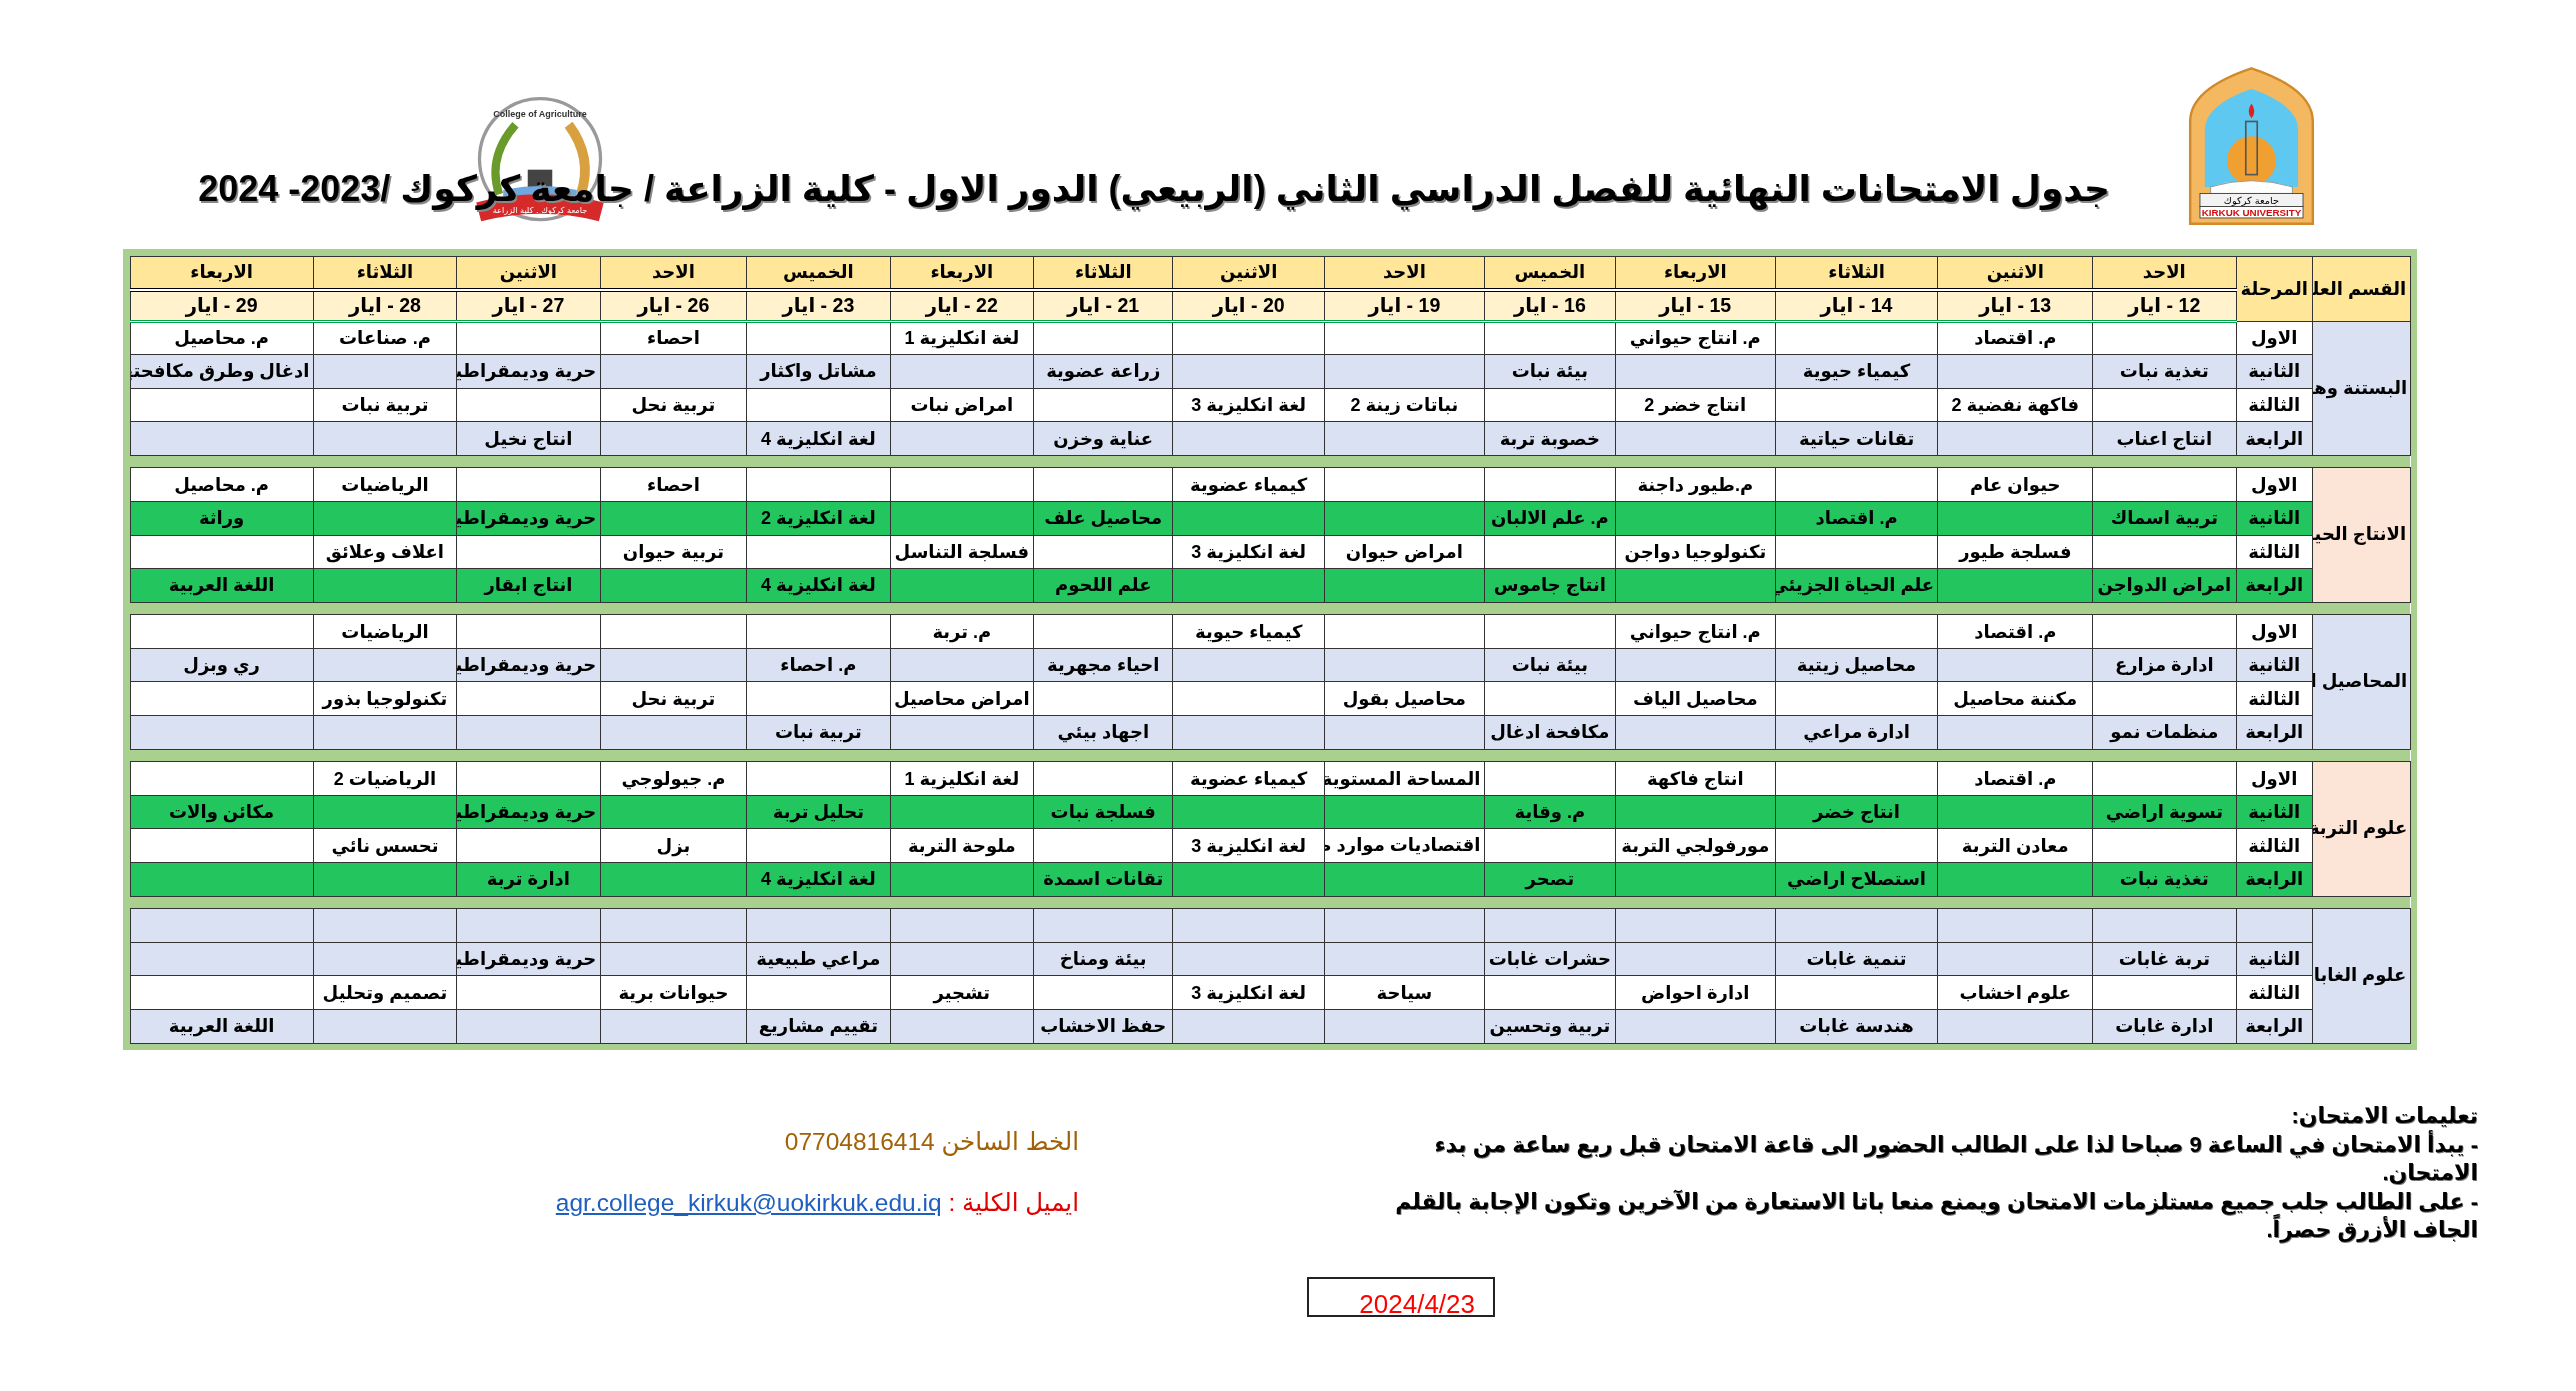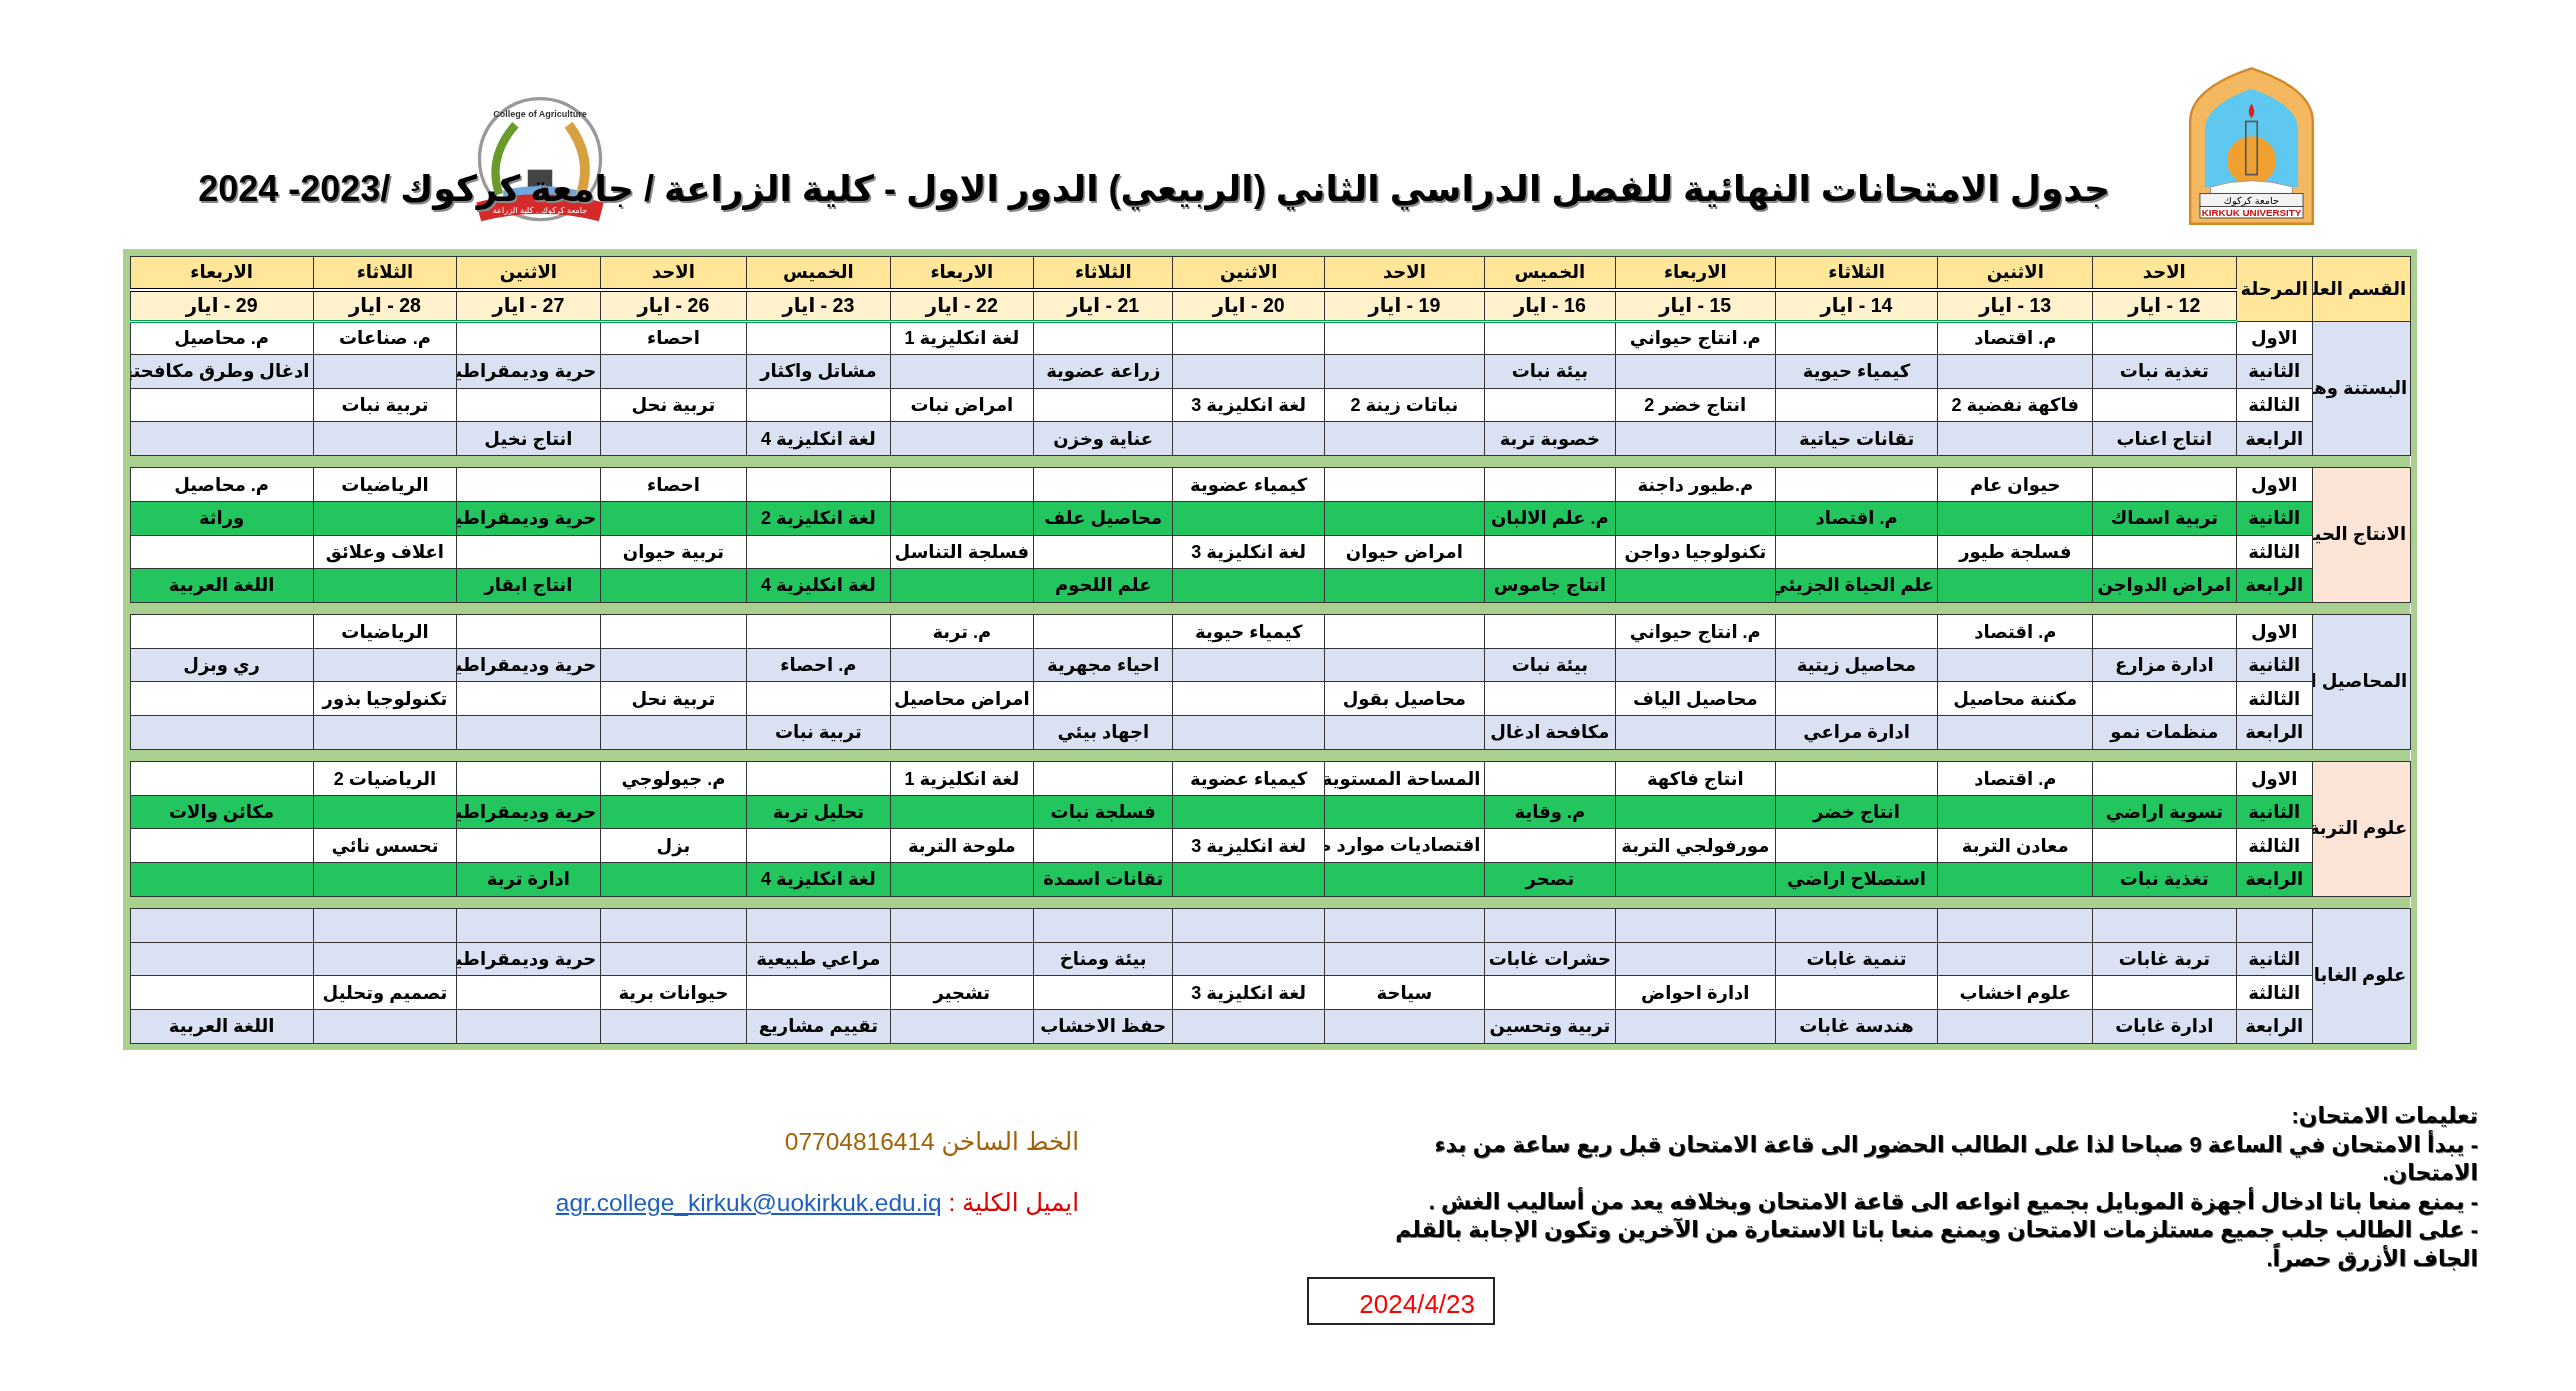--- a/index.html
+++ b/index.html
@@ -30,21 +30,21 @@
   tr.sep td { background:#a9d08e !important; height:11.4px; border:none; padding:0; }
   td.c-wrap { white-space:normal; line-height:1.15; }
   .instructions { position:absolute; right:98px; top:1084px; width:1129px; direction:rtl; text-align:right;
                   font-size:22px; font-weight:bold; line-height:1.3; text-shadow:0.8px 0.8px 0 #777;margin-top:18px; }
   .instructions .head { font-size:22px; }
   .hotline { position:absolute; left:752px; top:1127px; width:327px; direction:rtl; text-align:right;
              color:#a16207; font-size:24.5px; }
   .email-line { position:absolute; left:466px; top:1188px; width:613px; direction:rtl; text-align:right;
                 font-size:24.5px; color:#e00000; }
   .email-line a { color:#1f5fbf; text-decoration:underline; }
-  .datebox { position:absolute; left:1307px; top:1277px; width:188px; height:48px; border:2.5px solid #222;
+  .datebox { position:absolute; left:1307px; top:1277px; width:188px; height:40px; border:2.5px solid #222;
              box-sizing:border-box; color:#ff0000; font-size:26px; text-align:right; padding-right:18px; line-height:51px; }
 </style>
 </head>
 <body>
 
 <div class="logo" id="logo-univ">
   <svg width="139" height="164" viewBox="0 0 170 200">
     <path d="M10 195 L10 70 Q10 30 85 5 Q160 30 160 70 L160 195 Z" fill="#f4b860" stroke="#d08a2a" stroke-width="3"></path>
     <path d="M28 150 L28 80 Q28 50 85 30 Q142 50 142 80 L142 150 Z" fill="#5ec8f0"></path>
     <circle cx="85" cy="118" r="30" fill="#f0a030"></circle>
@@ -486,21 +486,20 @@
           <td></td>
           <td>اللغة العربية</td>
         </tr>
       </tbody>
   </table>
 </div>
 
 <div class="instructions">
   <div class="head">تعليمات الامتحان:</div>
   <div>- يبدأ الامتحان في الساعة 9 صباحا لذا على الطالب الحضور الى قاعة الامتحان قبل ربع ساعة من بدء الامتحان.</div>
-  <div>- يمنع منعا باتا ادخال أجهزة الموبايل بجميع انواعه الى قاعة الامتحان وبخلافه يعد من أساليب الغش .</div>
   <div>- على الطالب جلب جميع مستلزمات الامتحان ويمنع منعا باتا الاستعارة من الآخرين وتكون الإجابة بالقلم الجاف الأزرق حصراً.</div>
 </div>
 
 <div class="hotline">
   <span>الخط الساخن</span>
   <span>07704816414</span>
 </div>
 <div class="email-line">
   <span>ايميل الكلية :</span>
   <a>agr.college_kirkuk@uokirkuk.edu.iq</a>

